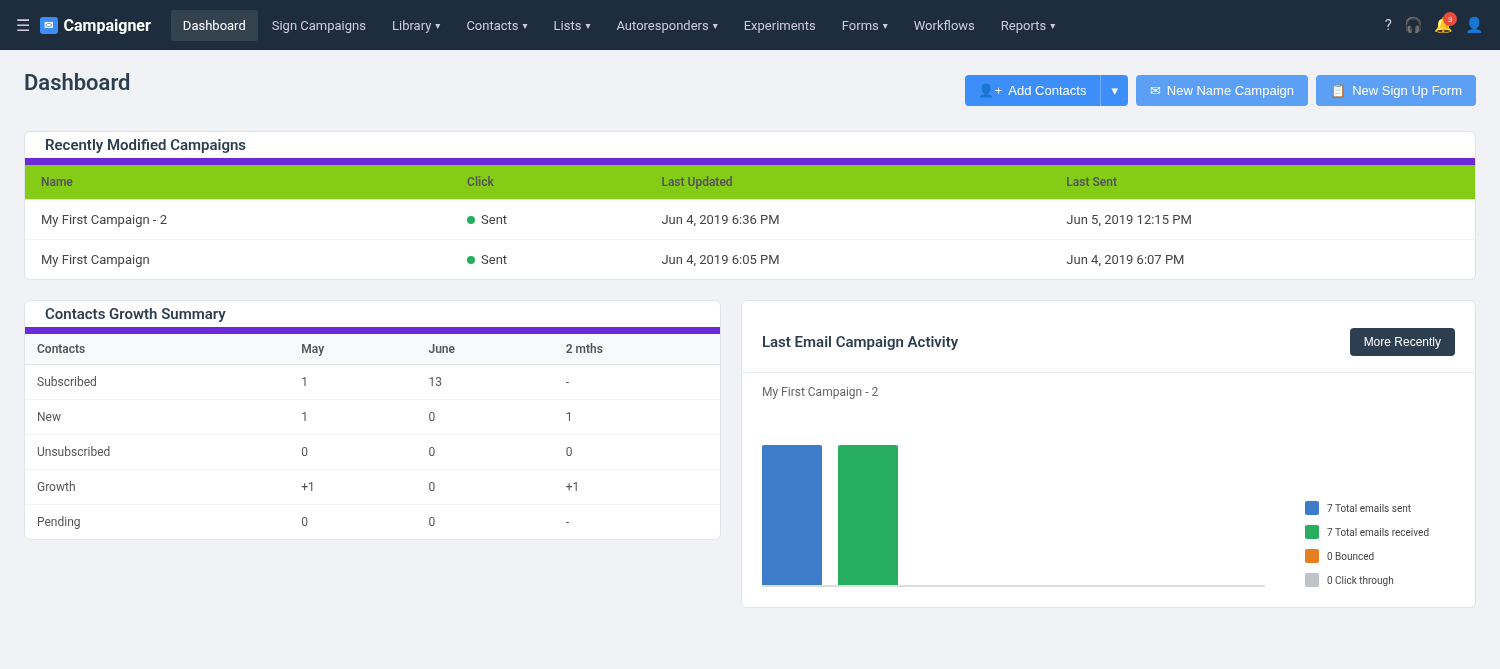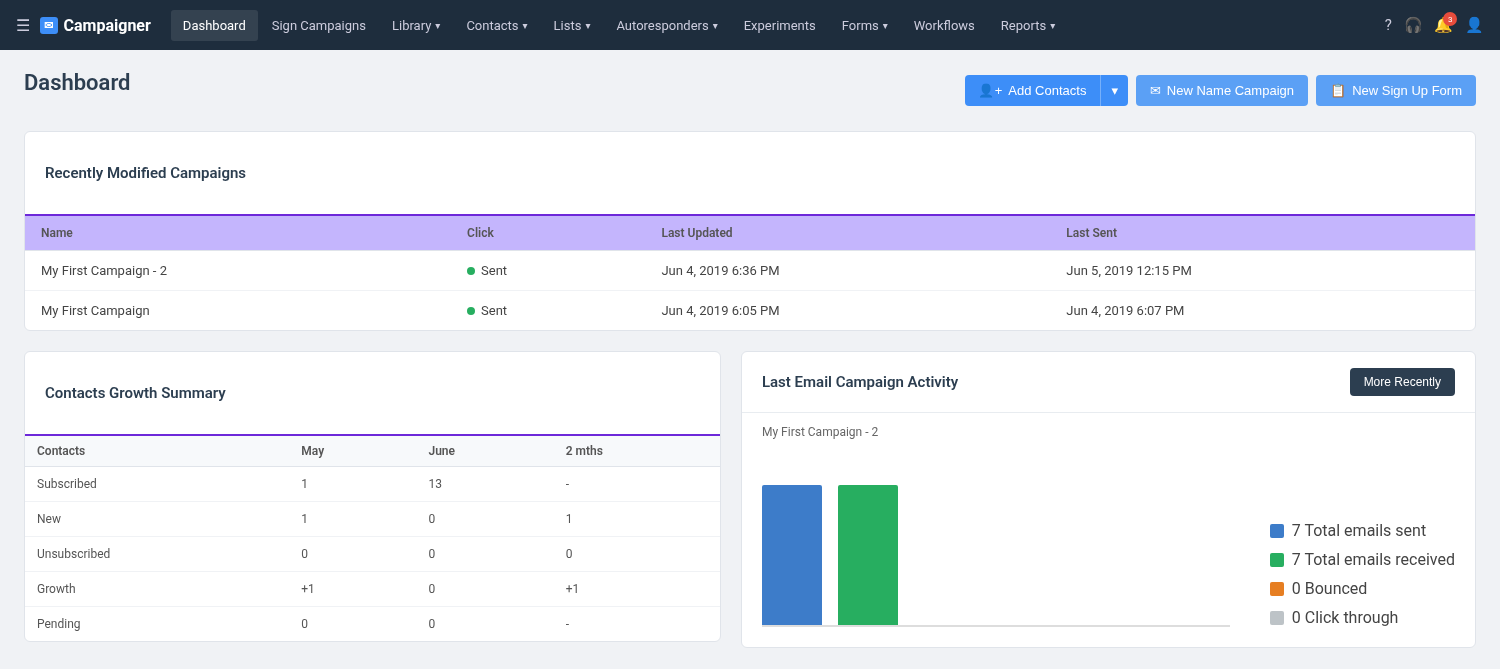--- a/index.html
+++ b/index.html
@@ -28,52 +28,52 @@
     .btn { display: inline-flex; align-items: center; gap: 6px; padding: 8px 14px; border-radius: 4px; border: none; cursor: pointer; font-size: 13px; font-weight: 500; }
     .btn-primary { background: #3d8ef8; color: white; }
     .btn-secondary { background: #5ba0f5; color: white; }
     .btn-group { display: flex; gap: 8px; }
     .btn-split { display: flex; }
     .btn-split .btn-main { border-radius: 4px 0 0 4px; }
     .btn-split .btn-caret { border-radius: 0 4px 4px 0; border-left: 1px solid rgba(255,255,255,0.3); padding: 8px 10px; background: #3d8ef8; color: white; cursor: pointer; }
 
     
     .card { background: white; border-radius: 6px; border: 1px solid #e0e4ea; margin-bottom: 20px; }
-    .card-header { padding: 32px 20px; border-bottom: 2px solid #6d28d9; }
+    .card-header { padding: 4px 20px; border-bottom: 7px solid #6d28d9; }
     .card-title { font-size: 15px; font-weight: 600; color: #2c3e50; }
     .card-body { padding: 0; }
 
     
     table { width: 100%; border-collapse: collapse; }
-    thead tr { background: #c4b5fd; }
+    thead tr { background: #84cc16; }
     th { padding: 10px 16px; text-align: left; font-weight: 600; font-size: 12px; color: #555; border-bottom: 1px solid #e0e4ea; }
     td { padding: 12px 16px; border-bottom: 1px solid #f0f2f5; color: #444; font-size: 13px; }
     tr:last-child td { border-bottom: none; }
     .status-sent { display: flex; align-items: center; gap: 6px; }
     .status-dot { width: 8px; height: 8px; border-radius: 50%; background: #27ae60; }
 
     
     .two-col { display: flex; gap: 20px; }
     .col-left { flex: 0 0 48%; max-width: 48%; }
     .col-right { flex: 1; }
 
     
-    .chart-header { display: flex; justify-content: space-between; align-items: center; padding: 16px 20px; border-bottom: 1px solid #e8ecf0; }
+    .chart-header { display: flex; justify-content: space-between; align-items: center; padding: 16px 20px; border-bottom: 1px solid #e8ecf0; margin-top: 11px; }
     .chart-title { font-size: 15px; font-weight: 600; color: #2c3e50; }
     .btn-reports { background: #2c3e50; color: white; padding: 7px 14px; border-radius: 4px; border: none; cursor: pointer; font-size: 12px; }
     .chart-body { padding: 12px 20px 20px; }
     .campaign-name { font-size: 12px; color: #666; margin-bottom: 16px; }
 
     .chart-container { display: flex; gap: 30px; align-items: flex-end; }
     .chart-bars { display: flex; align-items: flex-end; gap: 16px; height: 170px; flex: 1; position: relative; }
     .chart-bar-wrap { display: flex; flex-direction: column; align-items: center; gap: 4px; }
     .chart-baseline { height: 2px; background: #ddd; width: 100%; }
 
     .legend { display: flex; flex-direction: column; gap: 10px; padding-left: 10px; min-width: 160px; }
-    .legend-item { display: flex; align-items: center; gap: 8px; font-size: 16px; color: #444; }
+    .legend-item { display: flex; align-items: center; gap: 8px; font-size: 10px; color: #444; }
     .legend-color { width: 14px; height: 14px; border-radius: 2px; flex-shrink: 0; }
 
     
     .contacts-table { width: 100%; border-collapse: collapse; }
     .contacts-table th { padding: 8px 12px; text-align: left; font-weight: 600; font-size: 12px; color: #555; border-bottom: 1px solid #e0e4ea; background: #f7f9fb; }
     .contacts-table td { padding: 10px 12px; border-bottom: 1px solid #f0f2f5; color: #555; font-size: 12px; }
     .contacts-table tr:last-child td { border-bottom: none; }
   </style>
 </head>
 <body>

